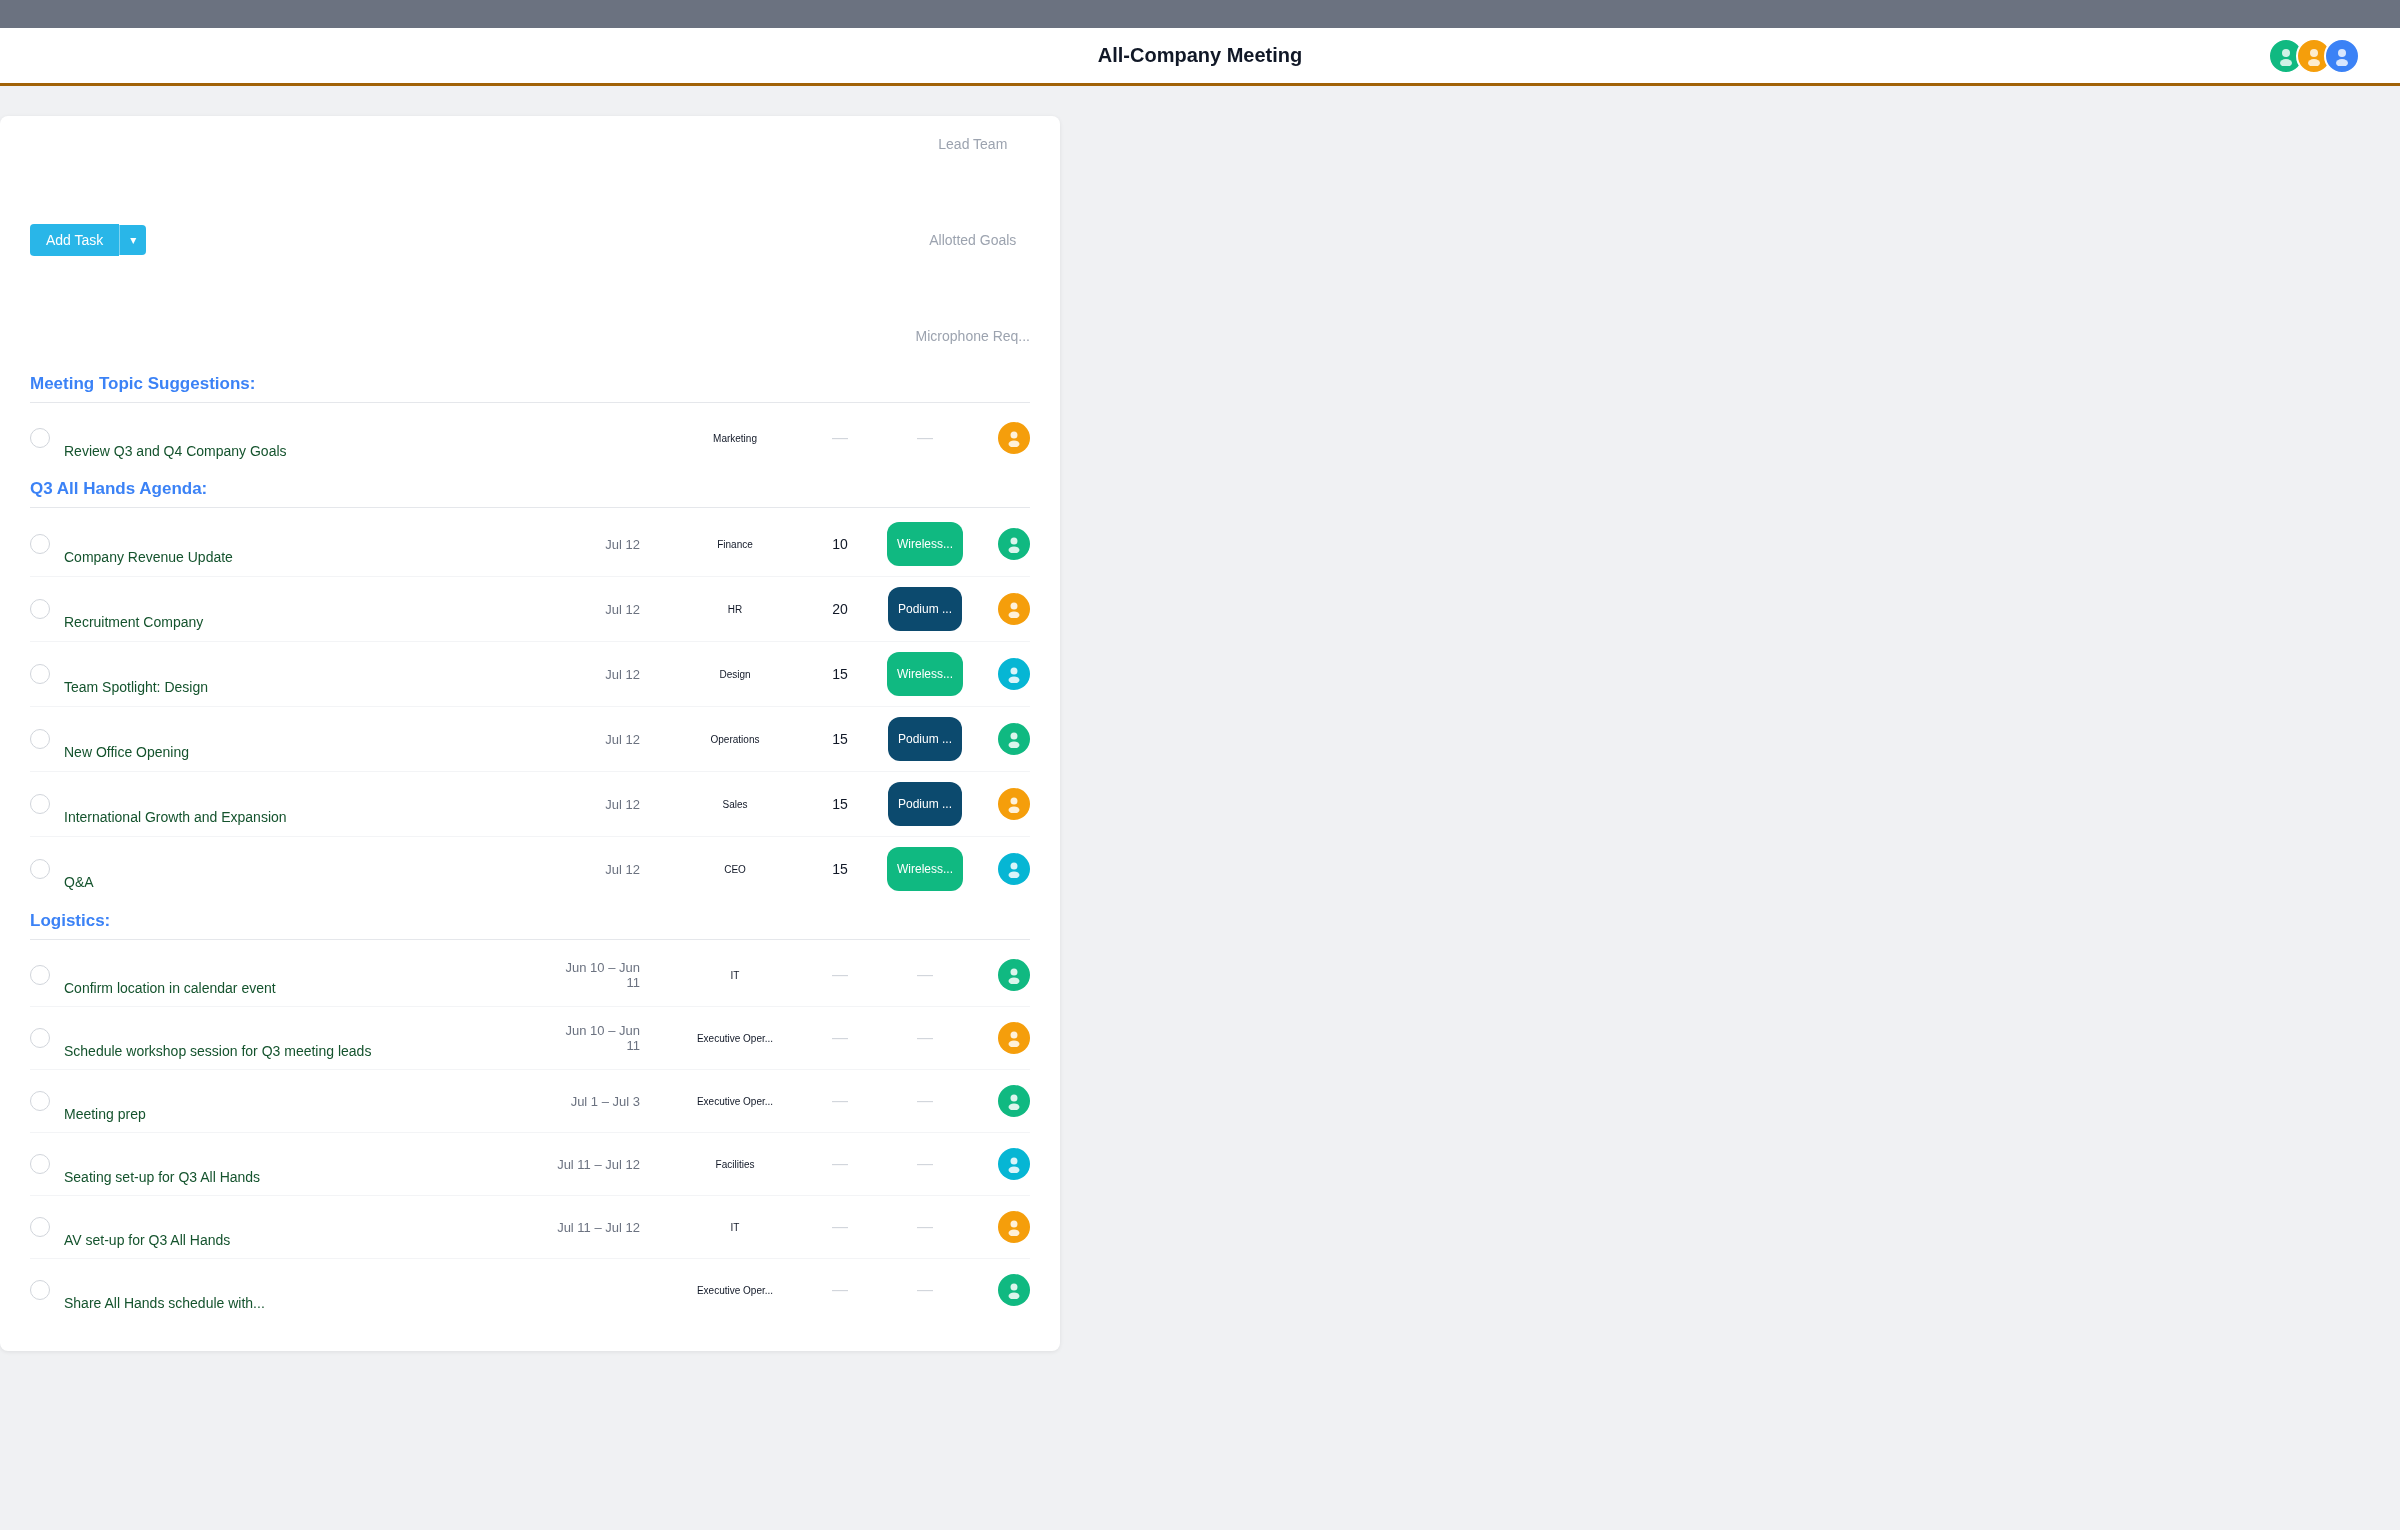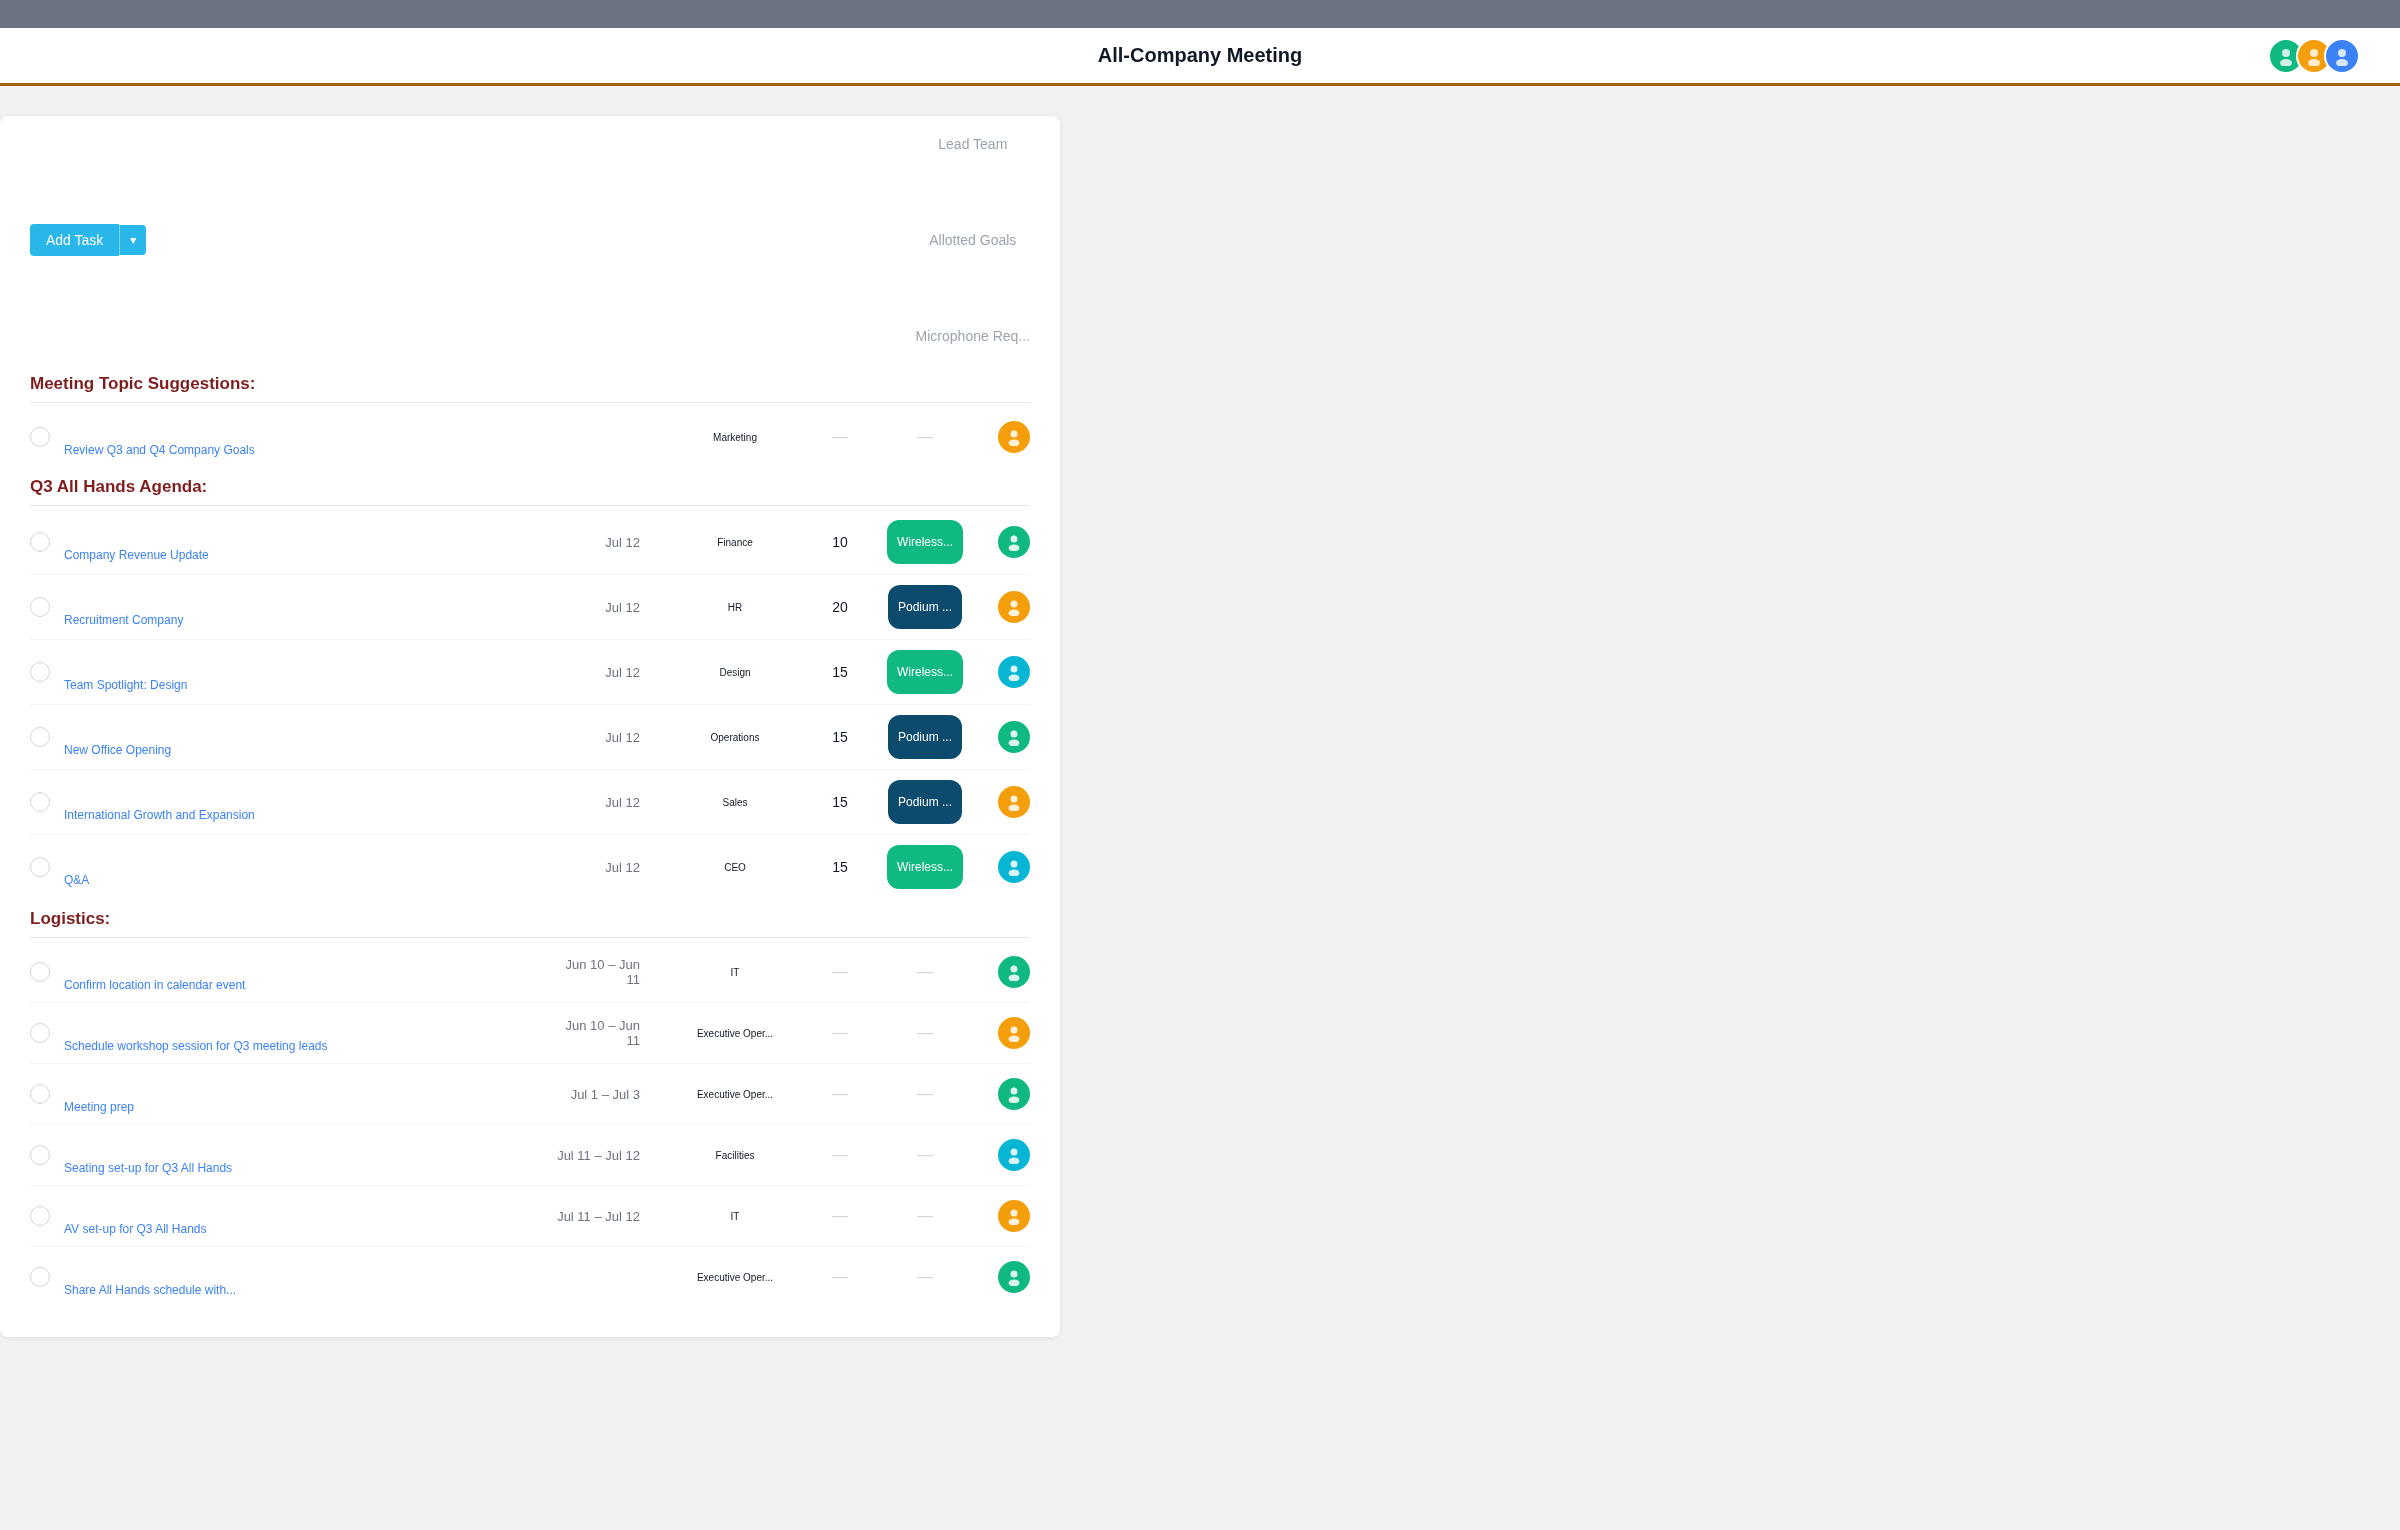--- a/index.html
+++ b/index.html
@@ -109,21 +109,21 @@
     .col-header {
       font-size: 14px;
       color: #9ca3af;
       cursor: pointer;
     }
 
     
     .section-title {
       font-size: 17px;
       font-weight: 600;
-      color: #7f1d1d;
+      color: #3b82f6;
       padding: 10px 0 8px;
     }
     .section-divider {
       border: none;
       border-top: 1.5px solid #e5e7eb;
       margin-bottom: 4px;
     }
 
     
     .task-row {
@@ -140,22 +140,22 @@
       height: 20px;
       border-radius: 50%;
       border: 1.5px solid #d1d5db;
       flex-shrink: 0;
       cursor: pointer;
       margin-right: 14px;
       background: #fff;
     }
     .task-name {
       flex: 1;
-      font-size: 12px;
-      color: #3b82f6;
+      font-size: 14px;
+      color: #14532d;
       margin-top: 26px;
     }
     .task-date {
       width: 110px;
       font-size: 13px;
       color: #6b7280;
       text-align: right;
       padding-right: 20px;
     }
     .task-team {

